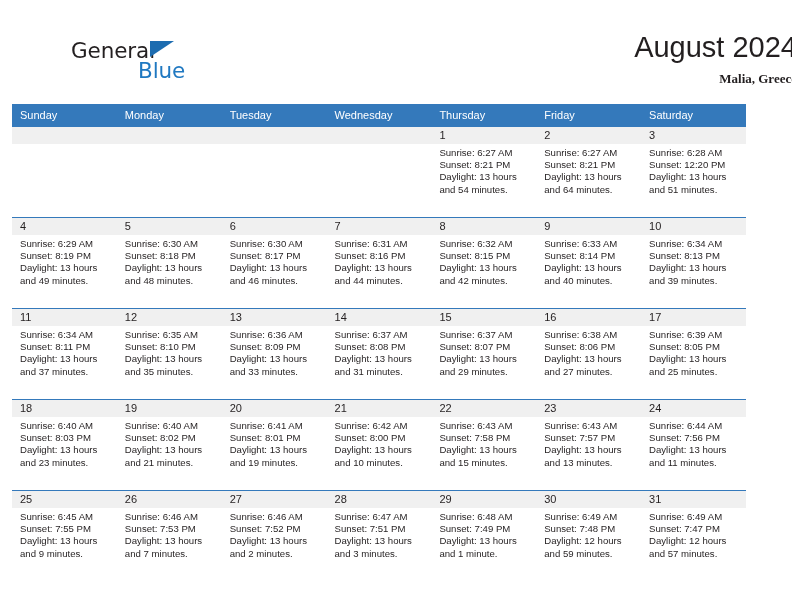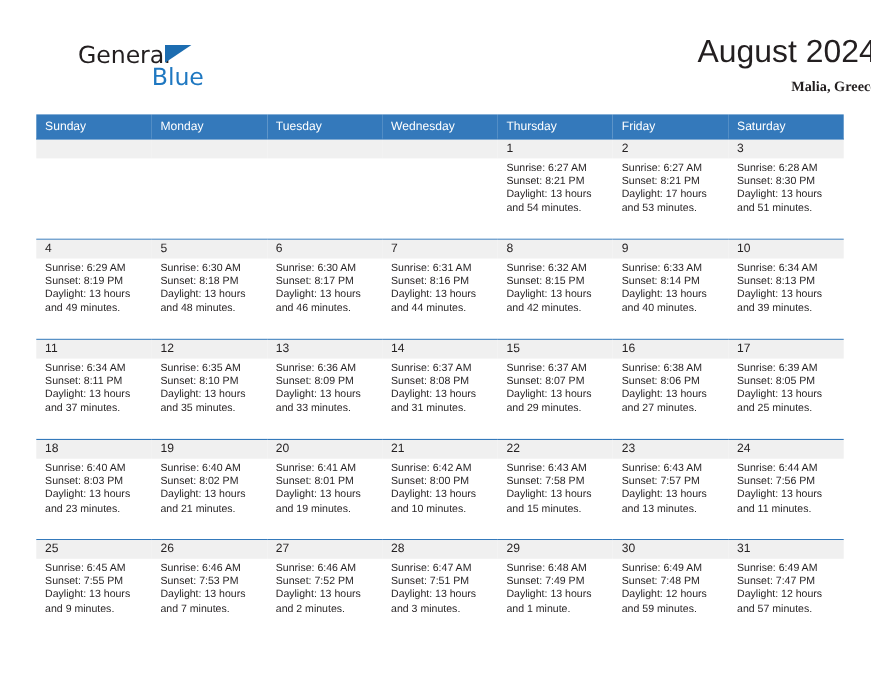--- a/index.html
+++ b/index.html
@@ -87,21 +87,21 @@
     font-size: 13px;
     font-weight: bold;
     color: #231f20;
     line-height: 15px;
     font-family: Liberation Serif, serif;
   }
 
   
   .calendar {
     position: absolute;
-    left: 33px;
+    left: 12px;
     top: 104px;
     width: 734px;
     border-collapse: collapse;
     table-layout: fixed;
   }
 
   .calendar th {
     background: #3479bb;
     color: #ffffff;
     font-size: 11px;
@@ -221,30 +221,30 @@
                 <div class="wrap">Daylight: 13 hours and 54 minutes.</div>
               </div>
             </div>
           </td>
           <td>
             <div class="cell-inner">
               <div class="daynum-band">2</div>
               <div class="cell-body">
                 <div>Sunrise: 6:27 AM</div>
                 <div>Sunset: 8:21 PM</div>
-                <div class="wrap">Daylight: 17 hours and 53 minutes.</div>
+                <div class="wrap">Daylight: 13 hours and 64 minutes.</div>
               </div>
             </div>
           </td>
           <td>
             <div class="cell-inner">
               <div class="daynum-band">3</div>
               <div class="cell-body">
                 <div>Sunrise: 6:28 AM</div>
-                <div>Sunset: 8:30 PM</div>
+                <div>Sunset: 12:20 PM</div>
                 <div class="wrap">Daylight: 13 hours and 51 minutes.</div>
               </div>
             </div>
           </td>
         </tr>
         <tr class="week-row">
           <td>
             <div class="cell-inner">
               <div class="daynum-band">4</div>
               <div class="cell-body">

